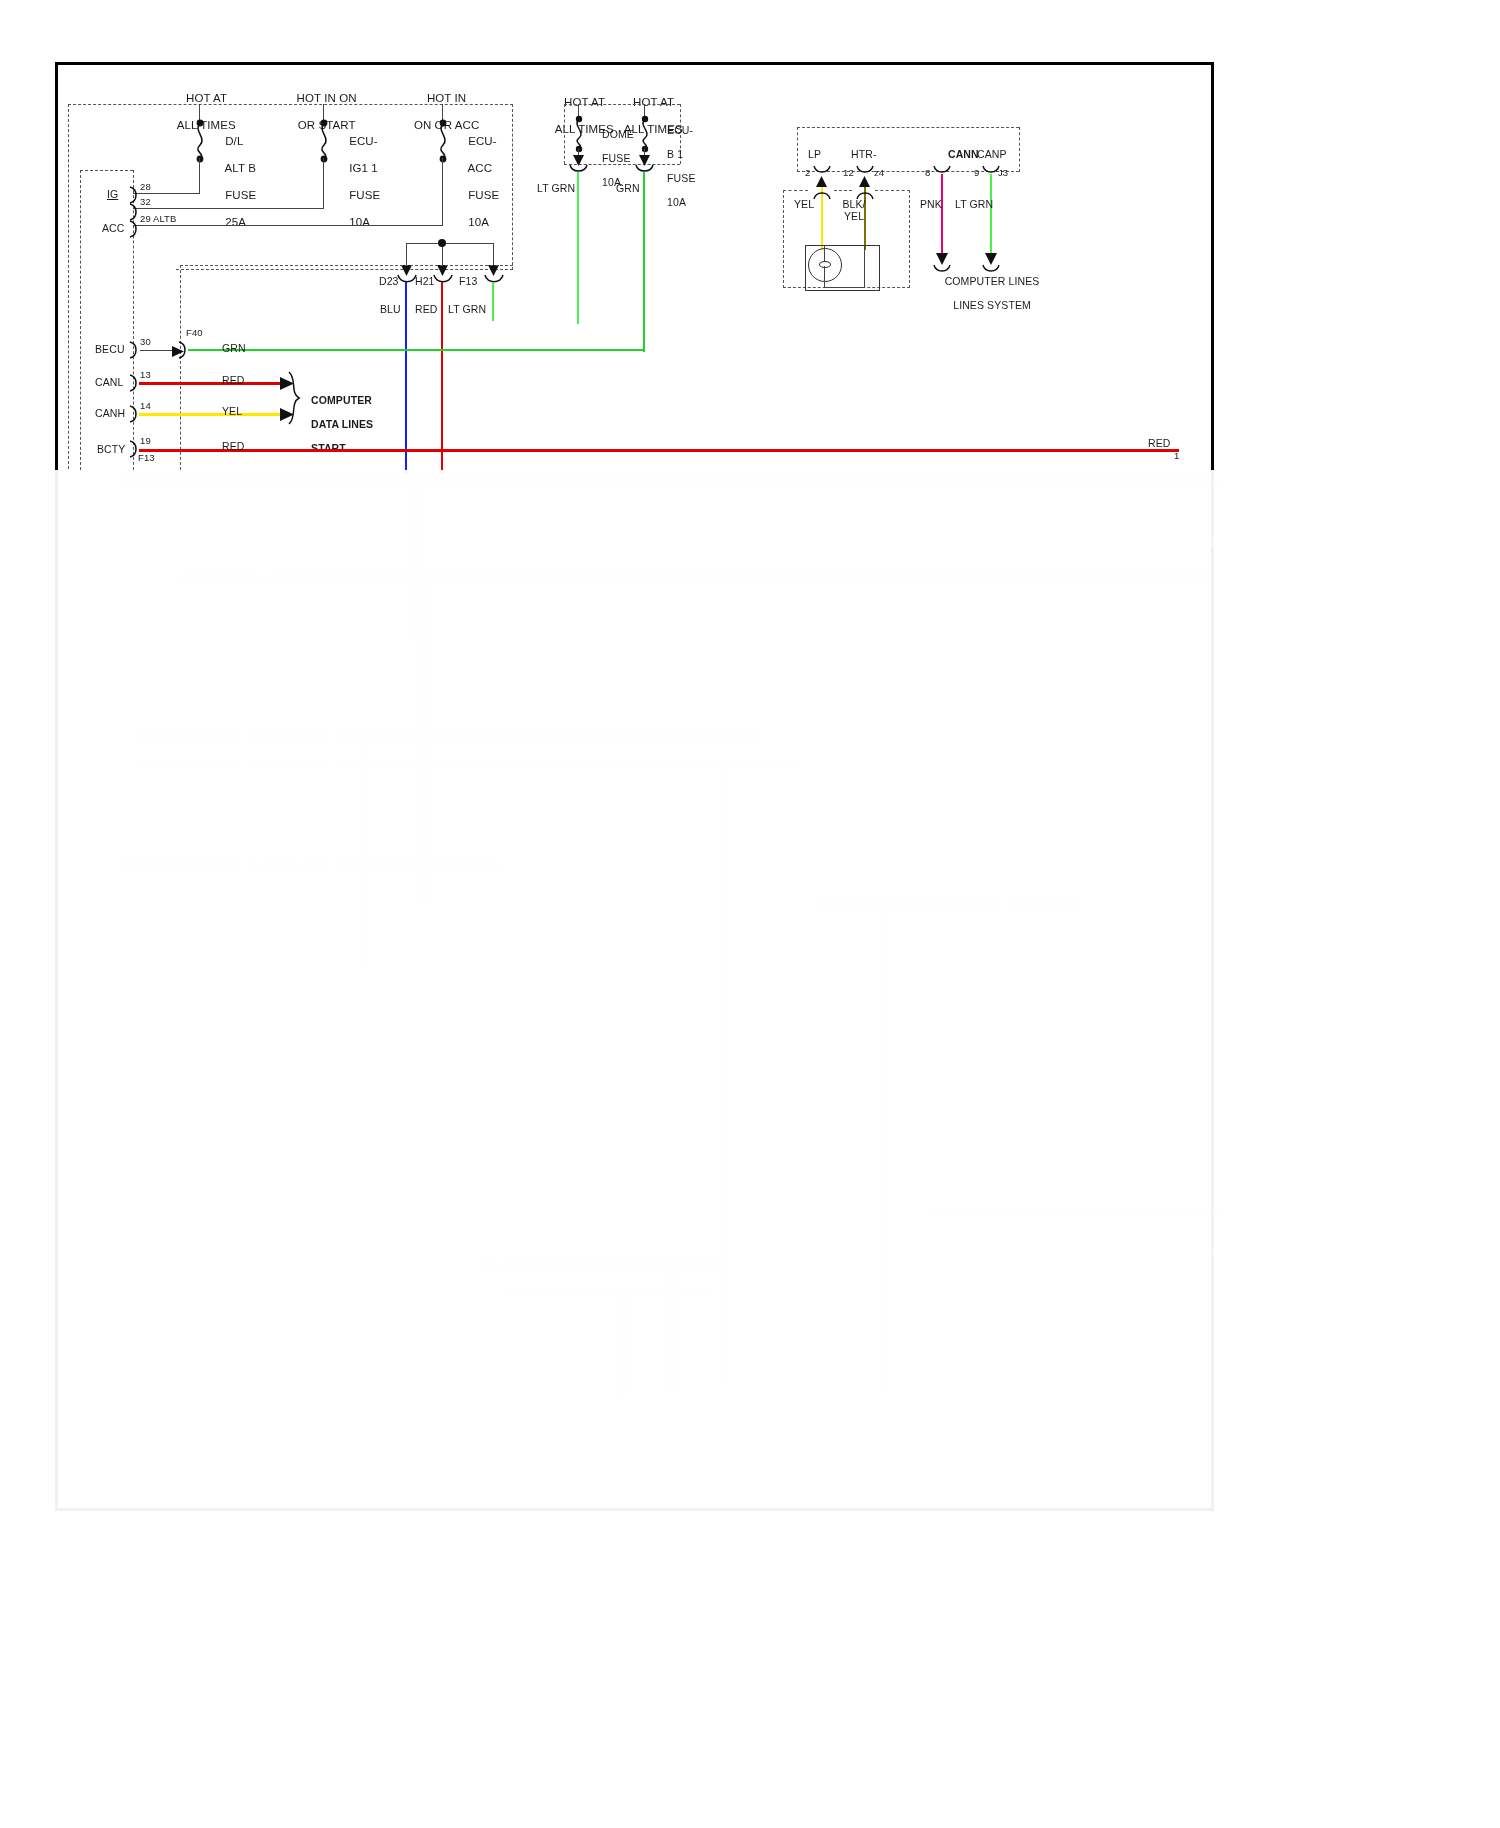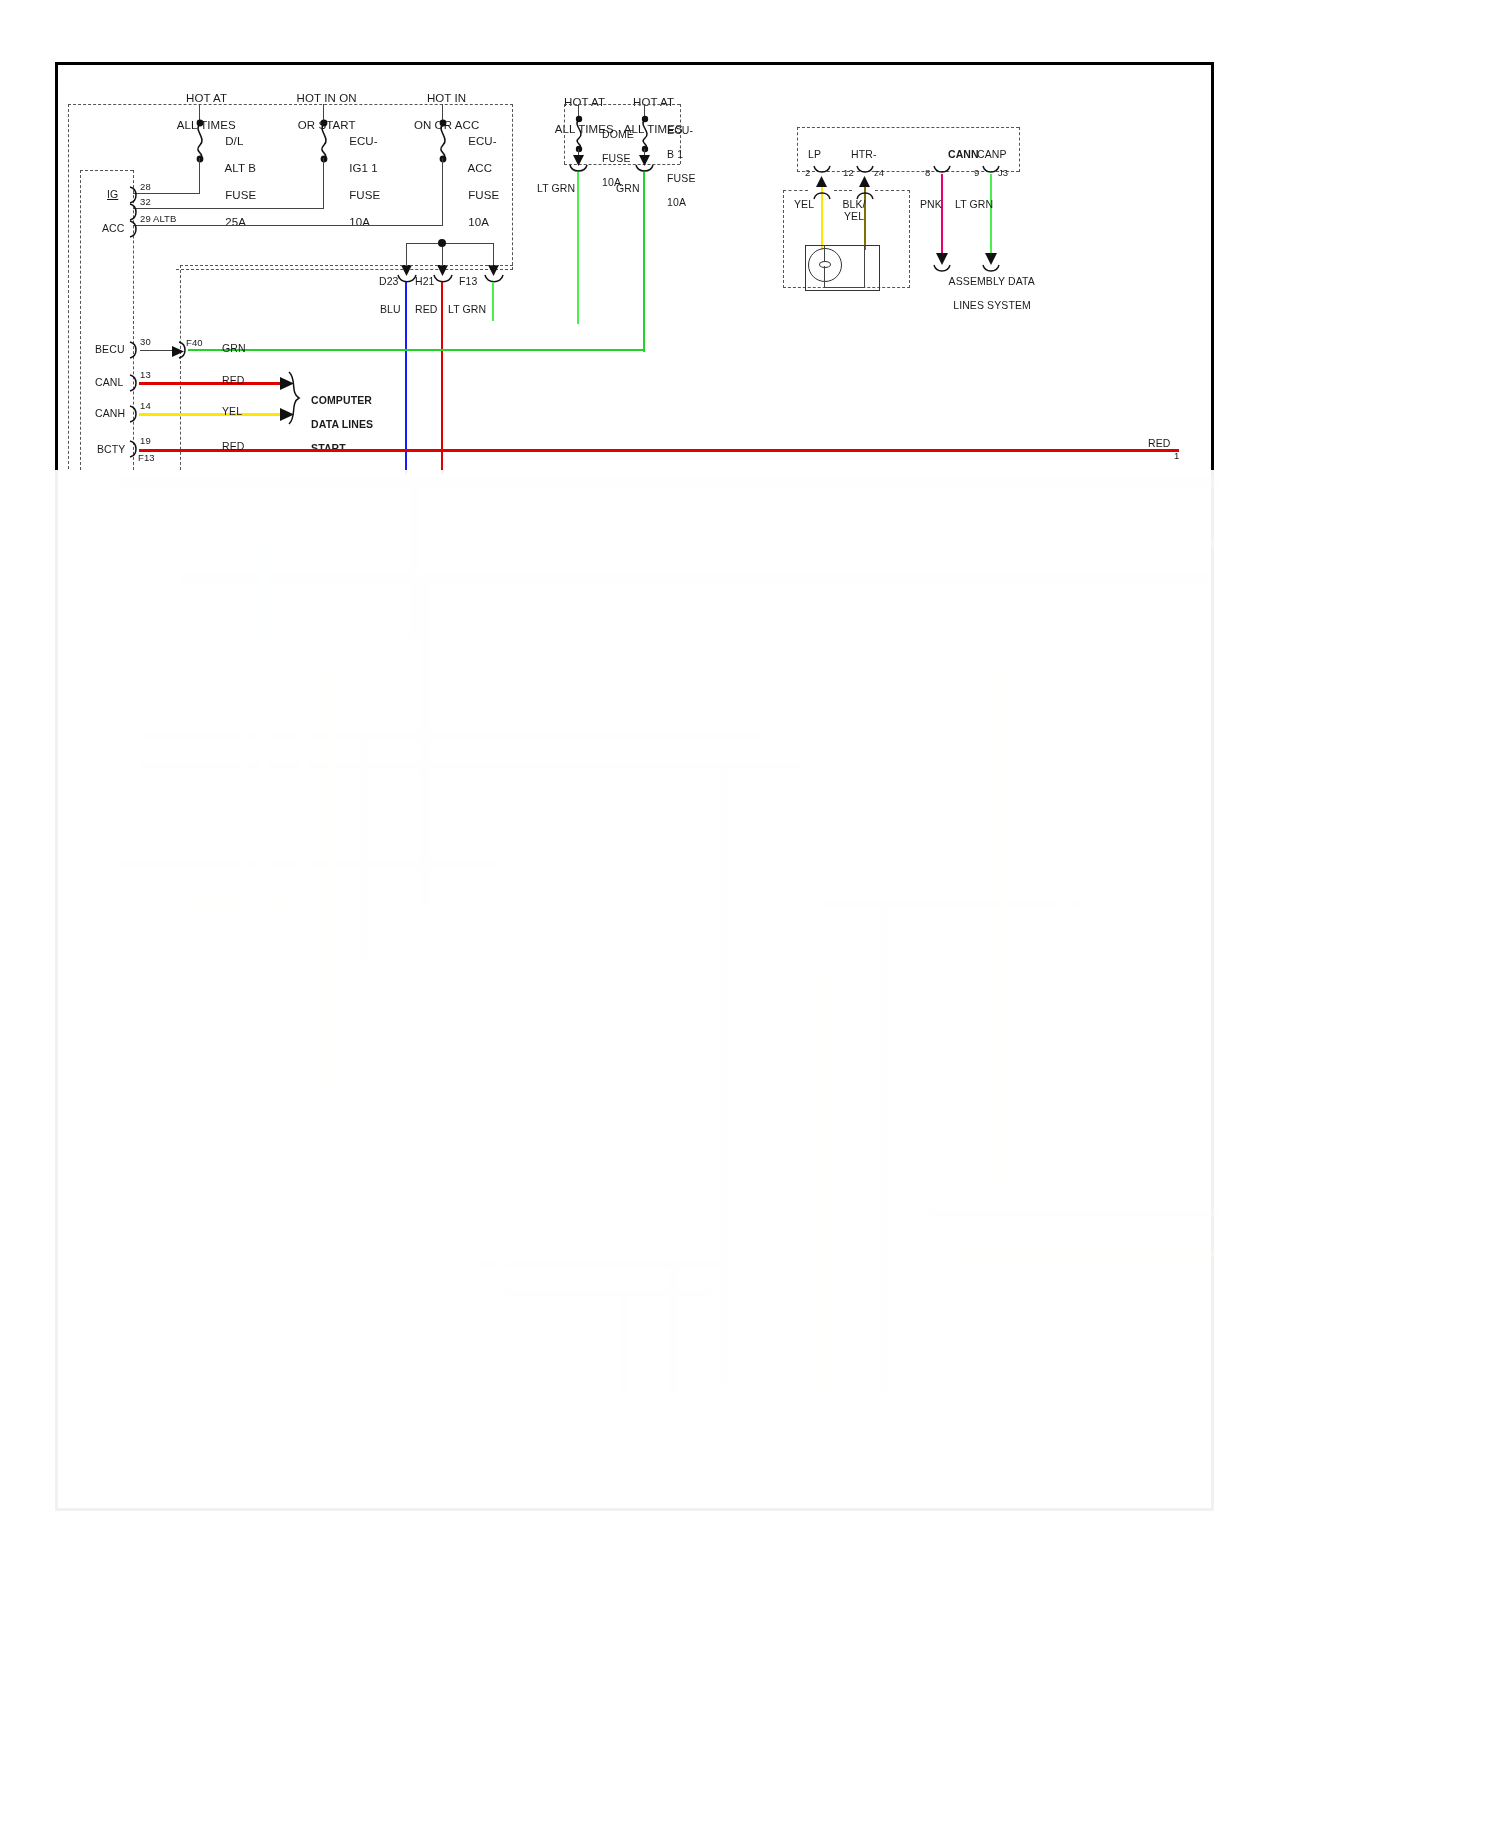--- a/index.html
+++ b/index.html
@@ -447,21 +447,21 @@
       </svg>
   </div>
   <div class="conn" style="left:982px;top:264px;">
     <svg width="18" height="11">
         <path d="M1 1 C3 9, 15 9, 17 1" stroke="#111" stroke-width="1.4" fill="none"></path>
       </svg>
   </div>
   <div class="txt sm" style="left:955px;top:198px;">LT GRN</div>
 
   <div class="txt sm ctr" style="left:912px;top:263px;width:148px;">
-    <span>ASSEMBLY DATA</span><br>
+    <span>COMPUTER LINES</span><br>
     <span>LINES SYSTEM</span>
   </div>
 
   <div class="dbox" style="left:783px;top:190px;width:127px;height:98px;border-top:none;"></div>
   <div class="dline-h" style="left:783px;top:190px;width:25px;"></div>
   <div class="dline-h" style="left:834px;top:190px;width:18px;"></div>
   <div class="dline-h" style="left:875px;top:190px;width:35px;"></div>
 
   <div style="position:absolute;left:805px;top:245px;width:75px;height:46px;border:1.4px solid #333;box-sizing:border-box;"></div>
   <div style="position:absolute;left:808px;top:248px;width:34px;height:34px;border:1.4px solid #333;border-radius:50%;box-sizing:border-box;"></div>
@@ -513,21 +513,21 @@
   <div class="arrow-right" style="left:170px;top:344px;">
     <svg width="14" height="13">
         <polygon points="14,6.5 2,1 2,12" fill="#111"></polygon>
       </svg>
   </div>
   <div class="conn" style="left:178px;top:341px;">
     <svg width="11" height="18">
         <path d="M1 1 C9 3, 9 15, 1 17" stroke="#111" stroke-width="1.5" fill="none"></path>
       </svg>
   </div>
-  <div class="txt xs" style="left:186px;top:337px;">F40</div>
+  <div class="txt xs" style="left:186px;top:327px;">F40</div>
   <div class="wire h grn" style="left:188px;top:349px;width:455px;"></div>
   <div class="txt sm" style="left:222px;top:342px;">GRN</div>
 
   <div class="wire h ltgrn" style="left:577px;top:322px;width:0;"></div>
 
   <div class="conn" style="left:129px;top:374px;">
     <svg width="11" height="18">
         <path d="M1 1 C9 3, 9 15, 1 17" stroke="#111" stroke-width="1.5" fill="none"></path>
       </svg>
   </div>

